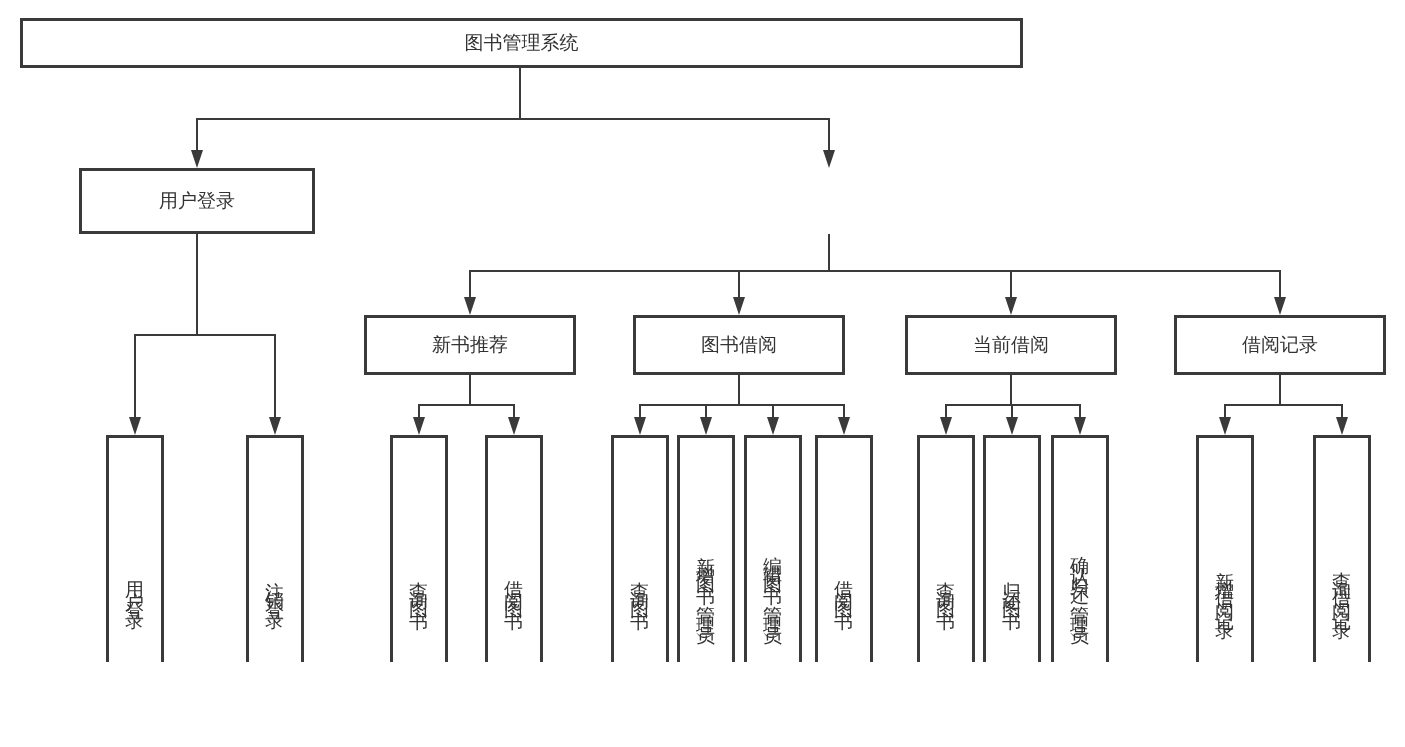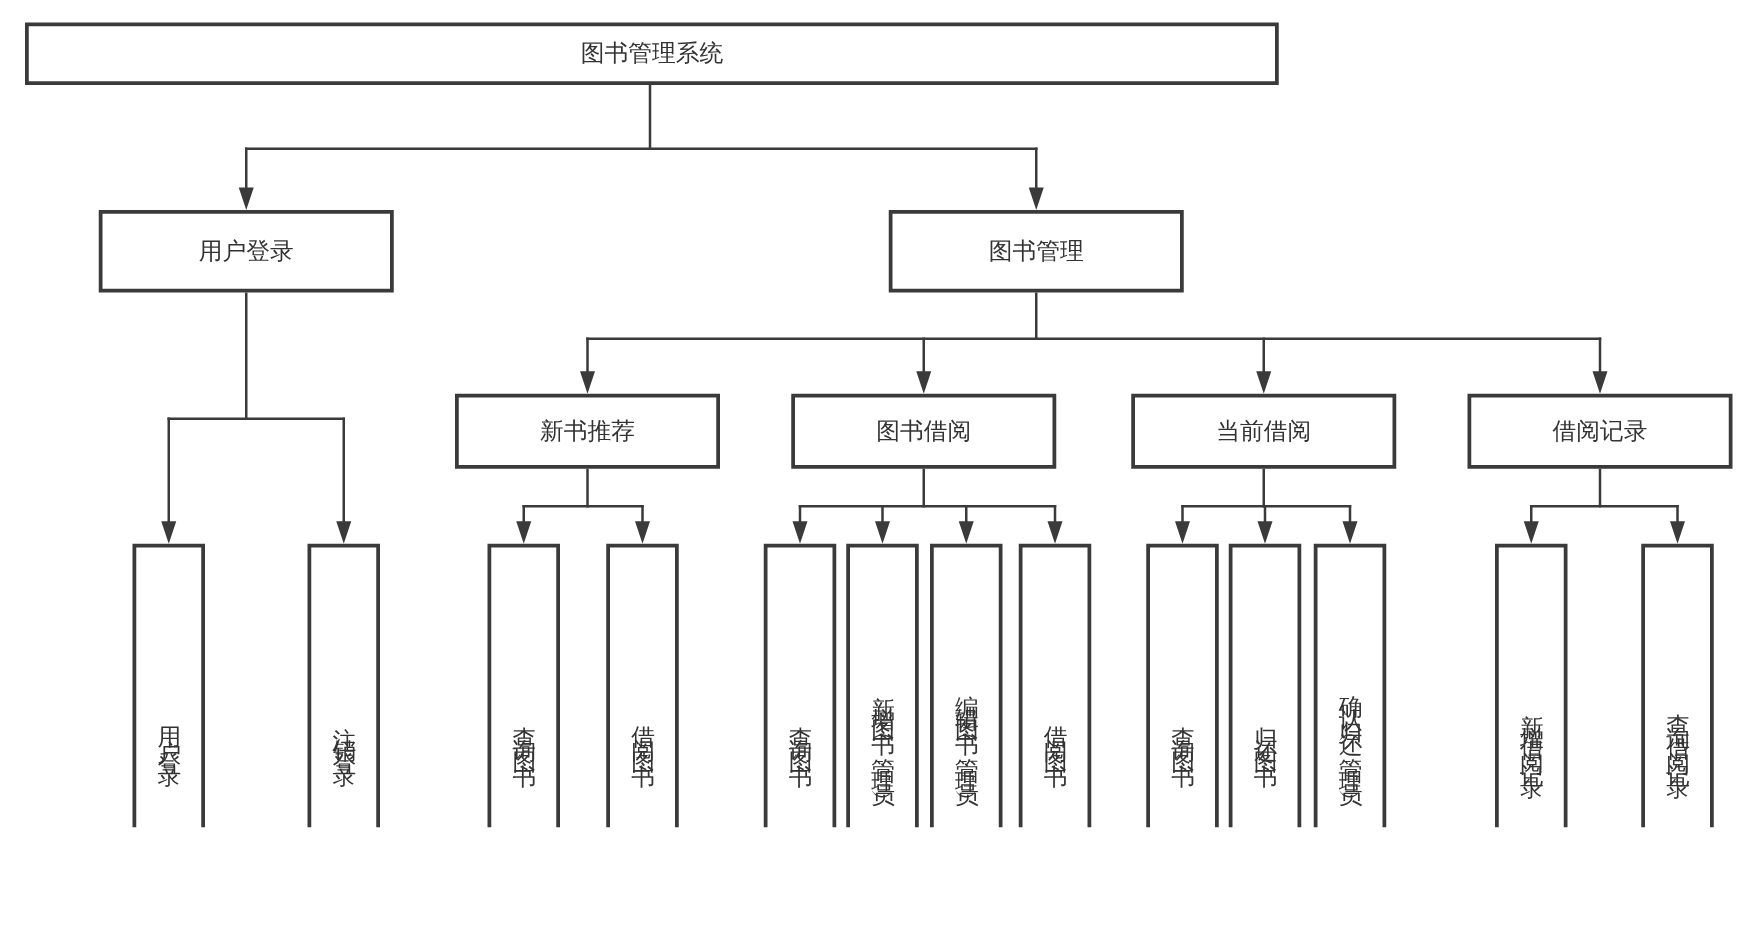--- a/index.html
+++ b/index.html
@@ -60,21 +60,20 @@
   <div class="box root">图书管理系统</div>
 
   <div class="vl" style="left:519px; top:68px;  height:52px;"></div>
   <div class="hl" style="left:196px; top:118px; width:634px;"></div>
   <div class="vl" style="left:196px; top:118px; height:34px;"></div>
   <div class="vl" style="left:828px; top:118px; height:34px;"></div>
   <div class="arr" style="left:191px; top:150px;"></div>
   <div class="arr" style="left:823px; top:150px;"></div>
 
   <div class="box l2" style="left:79px;">用户登录</div>
-  <div class="box l2" style="left:711px;">图书管理</div>
 
   <div class="vl" style="left:196px; top:234px; height:102px;"></div>
   <div class="hl" style="left:134px; top:334px; width:142px;"></div>
   <div class="vl" style="left:134px; top:334px; height:85px;"></div>
   <div class="vl" style="left:274px; top:334px; height:85px;"></div>
   <div class="arr" style="left:129px; top:417px;"></div>
   <div class="arr" style="left:269px; top:417px;"></div>
 
   <div class="vl" style="left:828px; top:234px; height:38px;"></div>
   <div class="hl" style="left:469px; top:270px; width:812px;"></div>

